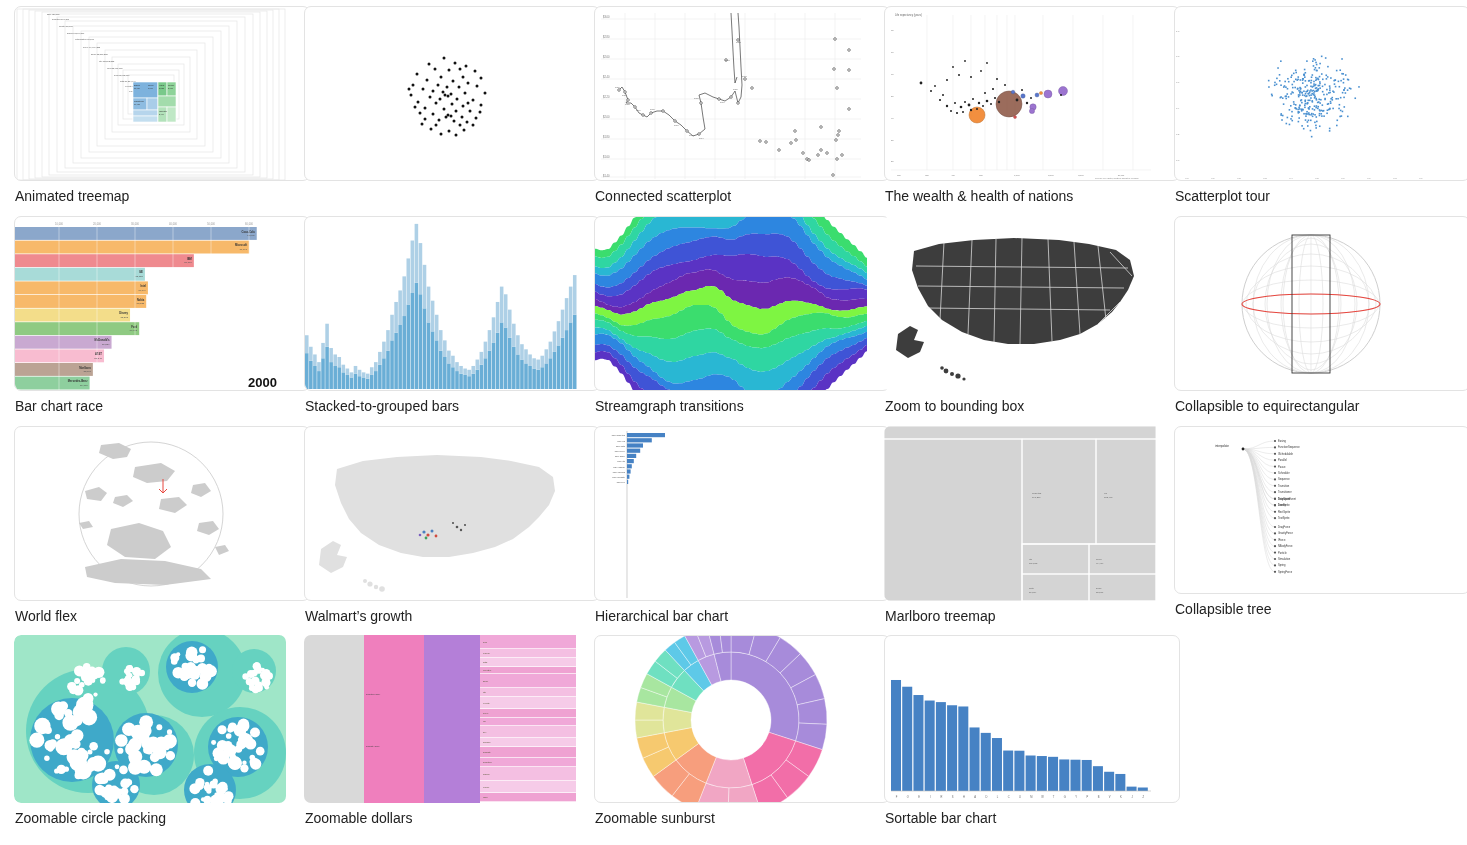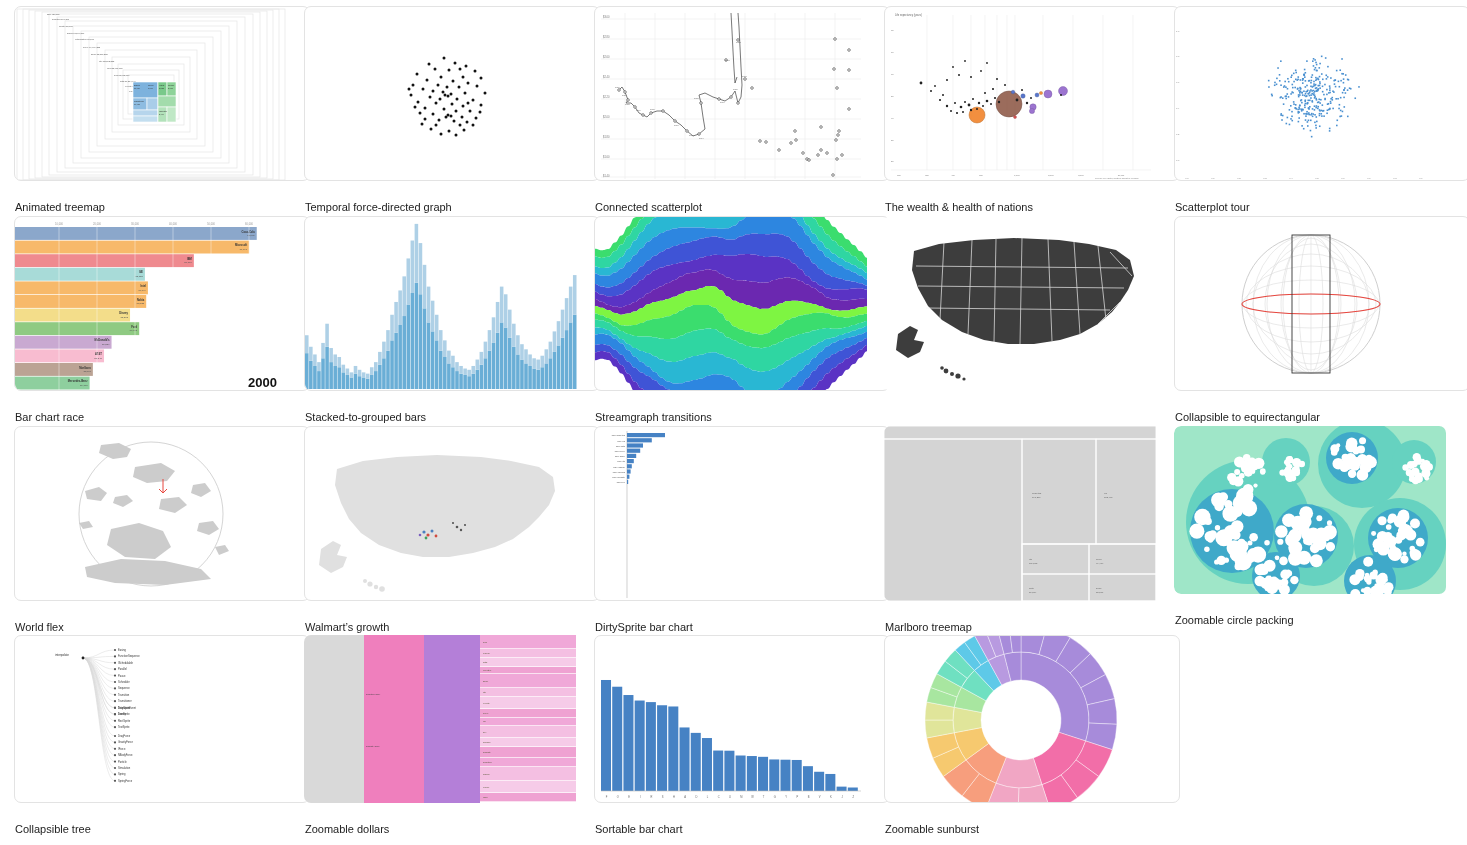--- a/index.html
+++ b/index.html
@@ -25,24 +25,24 @@
     width: 296px; height: 175px;
     border: 1px solid #e3e3e3;
     border-radius: 7px;
     background: #fff;
     overflow: hidden;
     position: relative;
     display: block;
   }
   .thumb.flush { border: none; border-radius: 7px; }
   .caption {
-    font-size: 11px;
+    font-size: 14px;
     color: #222;
     line-height: 1.3;
-    padding: 19px 1px 0 1px;
+    padding: 6px 1px 0 1px;
     white-space: nowrap;
     overflow: hidden;
   }
   .thumb svg { display: block; width: 272px; height: 175px; }
 
   
   .r4 .thumb { height: 168px; }
   .r4 .thumb svg { height: 168px; }
 </style>
 </head>
@@ -186,21 +186,20 @@
             <circle cx="144" cy="124" r="1.5"></circle>
           <circle cx="159" cy="123" r="1.5"></circle>
             <circle cx="136" cy="127" r="1.5"></circle>
           <circle cx="151" cy="128" r="1.5"></circle>
             <circle cx="163" cy="96" r="1.5"></circle>
           <circle cx="175" cy="105" r="1.5"></circle>
             <circle cx="104" cy="82" r="1.5"></circle>
         </g>
       </svg>
     </a>
-    <div class="caption">Temporal force-directed graph</div>
   </div>
 
   <div class="cell r1">
     <a class="thumb">
       <svg viewBox="0 0 272 175">
         <g stroke="#eeeeee" stroke-width="0.7">
           <line x1="6" y1="12" x2="266" y2="12"></line>
             <line x1="6" y1="32" x2="266" y2="32"></line>
           <line x1="6" y1="52" x2="266" y2="52"></line>
             <line x1="6" y1="72" x2="266" y2="72"></line>
@@ -1007,20 +1006,21 @@
         <path d="M14,118 L26,110 L34,114 L30,124 L40,126 L36,136 L24,142 L12,134 Z" fill="#3d3d3d"></path>
         <g fill="#3d3d3d">
           <circle cx="58" cy="152" r="1.8"></circle>
             <circle cx="62" cy="155" r="2.4"></circle>
           <circle cx="68" cy="158" r="2"></circle>
             <circle cx="74" cy="160" r="2.6"></circle>
           <circle cx="80" cy="163" r="1.6"></circle>
         </g>
       </svg>
     </a>
+    <div class="caption">Zoom to bounding box</div>
   </div>
 
   <div class="cell r3">
     <a class="thumb">
       <svg viewBox="0 0 272 175">
         <circle cx="136" cy="87" r="69" fill="none" stroke="#c8c8c8" stroke-width="0.9"></circle>
         <g stroke="#dcdcdc" stroke-width="0.6" fill="none">
           <ellipse cx="136" cy="87" rx="12" ry="69"></ellipse>
           <ellipse cx="136" cy="87" rx="28" ry="69"></ellipse>
           <ellipse cx="136" cy="87" rx="44" ry="69"></ellipse>
@@ -1117,21 +1117,21 @@
             <text x="30" y="24.900000000000002" font-size="2.2" fill="#555">flare.query</text>
             <text x="30" y="30.1" font-size="2.2" fill="#555">flare.scale</text>
             <text x="30" y="35.3" font-size="2.2" fill="#555">flare.util</text>
             <text x="30" y="40.5" font-size="2.2" fill="#555">flare.display</text>
             <text x="30" y="45.699999999999996" font-size="2.2" fill="#555">flare.physics</text>
             <text x="30" y="50.9" font-size="2.2" fill="#555">flare.animate</text>
             <text x="30" y="56.1" font-size="2.2" fill="#555">flare.flex</text>
           </g>
       </svg>
     </a>
-    <div class="caption">DirtySprite bar chart</div>
+    <div class="caption">Hierarchical bar chart</div>
   </div>
 
   <div class="cell r3">
     <a class="thumb flush">
       <svg viewBox="0 0 272 175">
         <rect x="0" y="0" width="272" height="175" fill="#d4d4d4"></rect>
         <g fill="none" stroke="#ffffff" stroke-width="0.9">
           <rect x="0" y="0" width="272" height="13"></rect>
           <rect x="0" y="13" width="138" height="162"></rect>
           <rect x="138" y="13" width="74" height="105"></rect>
@@ -1152,20 +1152,103 @@
           <text x="212" y="134">query</text>
             <text x="212" y="138">99,479</text>
           <text x="145" y="163">data</text>
             <text x="145" y="167">57,364</text>
           <text x="212" y="163">scale</text>
             <text x="212" y="167">55,561</text>
         </g>
       </svg>
     </a>
     <div class="caption">Marlboro treemap</div>
+  </div>
+
+  <div class="cell r4">
+    <a class="thumb">
+      <svg viewBox="0 0 272 168">
+        <g id="tree-links" stroke="#d8d8d8" stroke-width="0.5" fill="none">
+            <path d="M68,22 C84,22 84,14 100,14"></path>
+            <path d="M68,22 C84,22 84,20.4 100,20.4"></path>
+            <path d="M68,22 C84,22 84,26.8 100,26.8"></path>
+            <path d="M68,22 C84,22 84,33.2 100,33.2"></path>
+            <path d="M68,22 C84,22 84,39.6 100,39.6"></path>
+            <path d="M68,22 C84,22 84,46 100,46"></path>
+            <path d="M68,22 C84,22 84,52.400000000000006 100,52.400000000000006"></path>
+            <path d="M68,22 C84,22 84,58.800000000000004 100,58.800000000000004"></path>
+            <path d="M68,22 C84,22 84,65.2 100,65.2"></path>
+            <path d="M68,22 C84,22 84,71.6 100,71.6"></path>
+            <path d="M68,22 C84,22 84,78 100,78"></path>
+            <path d="M68,22 C84,22 84,72 100,72"></path>
+            <path d="M68,22 C84,22 84,78.4 100,78.4"></path>
+            <path d="M68,22 C84,22 84,84.8 100,84.8"></path>
+            <path d="M68,22 C84,22 84,91.2 100,91.2"></path>
+            <path d="M68,22 C84,22 84,100 100,100"></path>
+            <path d="M68,22 C84,22 84,106.4 100,106.4"></path>
+            <path d="M68,22 C84,22 84,112.8 100,112.8"></path>
+            <path d="M68,22 C84,22 84,119.2 100,119.2"></path>
+            <path d="M68,22 C84,22 84,125.6 100,125.6"></path>
+            <path d="M68,22 C84,22 84,132 100,132"></path>
+            <path d="M68,22 C84,22 84,138.4 100,138.4"></path>
+            <path d="M68,22 C84,22 84,144.8 100,144.8"></path>
+          </g>
+        <g id="tree-nodes">
+            <circle cx="100" cy="14" r="1.1" fill="#555"></circle>
+            <text x="103" y="15" font-size="2.6" fill="#333">Easing</text>
+            <circle cx="100" cy="20.4" r="1.1" fill="#555"></circle>
+            <text x="103" y="21.4" font-size="2.6" fill="#333">FunctionSequence</text>
+            <circle cx="100" cy="26.8" r="1.1" fill="#555"></circle>
+            <text x="103" y="27.8" font-size="2.6" fill="#333">ISchedulable</text>
+            <circle cx="100" cy="33.2" r="1.1" fill="#555"></circle>
+            <text x="103" y="34.2" font-size="2.6" fill="#333">Parallel</text>
+            <circle cx="100" cy="39.6" r="1.1" fill="#555"></circle>
+            <text x="103" y="40.6" font-size="2.6" fill="#333">Pause</text>
+            <circle cx="100" cy="46" r="1.1" fill="#555"></circle>
+            <text x="103" y="47" font-size="2.6" fill="#333">Scheduler</text>
+            <circle cx="100" cy="52.400000000000006" r="1.1" fill="#555"></circle>
+            <text x="103" y="53.400000000000006" font-size="2.6" fill="#333">Sequence</text>
+            <circle cx="100" cy="58.800000000000004" r="1.1" fill="#555"></circle>
+            <text x="103" y="59.800000000000004" font-size="2.6" fill="#333">Transition</text>
+            <circle cx="100" cy="65.2" r="1.1" fill="#555"></circle>
+            <text x="103" y="66.2" font-size="2.6" fill="#333">Transitioner</text>
+            <circle cx="100" cy="71.6" r="1.1" fill="#555"></circle>
+            <text x="103" y="72.6" font-size="2.6" fill="#333">TransitionEvent</text>
+            <circle cx="100" cy="78" r="1.1" fill="#555"></circle>
+            <text x="103" y="79" font-size="2.6" fill="#333">Tween</text>
+            <circle cx="100" cy="72" r="1.1" fill="#555"></circle>
+            <text x="103" y="73" font-size="2.6" fill="#333">DirtySprite</text>
+            <circle cx="100" cy="78.4" r="1.1" fill="#555"></circle>
+            <text x="103" y="79.4" font-size="2.6" fill="#333">LineSprite</text>
+            <circle cx="100" cy="84.8" r="1.1" fill="#555"></circle>
+            <text x="103" y="85.8" font-size="2.6" fill="#333">RectSprite</text>
+            <circle cx="100" cy="91.2" r="1.1" fill="#555"></circle>
+            <text x="103" y="92.2" font-size="2.6" fill="#333">TextSprite</text>
+            <circle cx="100" cy="100" r="1.1" fill="#555"></circle>
+            <text x="103" y="101" font-size="2.6" fill="#333">DragForce</text>
+            <circle cx="100" cy="106.4" r="1.1" fill="#555"></circle>
+            <text x="103" y="107.4" font-size="2.6" fill="#333">GravityForce</text>
+            <circle cx="100" cy="112.8" r="1.1" fill="#555"></circle>
+            <text x="103" y="113.8" font-size="2.6" fill="#333">IForce</text>
+            <circle cx="100" cy="119.2" r="1.1" fill="#555"></circle>
+            <text x="103" y="120.2" font-size="2.6" fill="#333">NBodyForce</text>
+            <circle cx="100" cy="125.6" r="1.1" fill="#555"></circle>
+            <text x="103" y="126.6" font-size="2.6" fill="#333">Particle</text>
+            <circle cx="100" cy="132" r="1.1" fill="#555"></circle>
+            <text x="103" y="133" font-size="2.6" fill="#333">Simulation</text>
+            <circle cx="100" cy="138.4" r="1.1" fill="#555"></circle>
+            <text x="103" y="139.4" font-size="2.6" fill="#333">Spring</text>
+            <circle cx="100" cy="144.8" r="1.1" fill="#555"></circle>
+            <text x="103" y="145.8" font-size="2.6" fill="#333">SpringForce</text>
+            <circle cx="68" cy="22" r="1.4" fill="#222"></circle>
+          </g>
+        <text x="40" y="20" font-size="3" fill="#333">interpolate</text>
+      </svg>
+    </a>
+    <div class="caption">Collapsible tree</div>
   </div>
 
   <div class="cell r4">
     <a class="thumb flush">
       <svg viewBox="0 0 272 168">
         <rect x="0" y="0" width="272" height="168" rx="7" fill="#9fe6c8"></rect>
         <g id="packing-group">
             <circle cx="74" cy="96" r="62" fill="#66d2c0"></circle>
             <circle cx="188" cy="38" r="44" fill="#66d2c0"></circle>
             <circle cx="226" cy="118" r="46" fill="#66d2c0"></circle>
@@ -1432,103 +1515,20 @@
             <circle cx="123.59986294614411" cy="40.46589173679055" r="2.140706024235443" fill="#ffffff"></circle>
             <circle cx="116.18934303288071" cy="34.691464096872274" r="2.6553697016906783" fill="#ffffff"></circle>
             <circle cx="116.8571173789092" cy="49.00499353472659" r="4.466702309803433" fill="#ffffff"></circle>
           </g>
       </svg>
     </a>
     <div class="caption">Zoomable circle packing</div>
   </div>
 
   <div class="cell r4">
-    <a class="thumb">
-      <svg viewBox="0 0 272 168">
-        <g id="tree-links" stroke="#d8d8d8" stroke-width="0.5" fill="none">
-            <path d="M68,22 C84,22 84,14 100,14"></path>
-            <path d="M68,22 C84,22 84,20.4 100,20.4"></path>
-            <path d="M68,22 C84,22 84,26.8 100,26.8"></path>
-            <path d="M68,22 C84,22 84,33.2 100,33.2"></path>
-            <path d="M68,22 C84,22 84,39.6 100,39.6"></path>
-            <path d="M68,22 C84,22 84,46 100,46"></path>
-            <path d="M68,22 C84,22 84,52.400000000000006 100,52.400000000000006"></path>
-            <path d="M68,22 C84,22 84,58.800000000000004 100,58.800000000000004"></path>
-            <path d="M68,22 C84,22 84,65.2 100,65.2"></path>
-            <path d="M68,22 C84,22 84,71.6 100,71.6"></path>
-            <path d="M68,22 C84,22 84,78 100,78"></path>
-            <path d="M68,22 C84,22 84,72 100,72"></path>
-            <path d="M68,22 C84,22 84,78.4 100,78.4"></path>
-            <path d="M68,22 C84,22 84,84.8 100,84.8"></path>
-            <path d="M68,22 C84,22 84,91.2 100,91.2"></path>
-            <path d="M68,22 C84,22 84,100 100,100"></path>
-            <path d="M68,22 C84,22 84,106.4 100,106.4"></path>
-            <path d="M68,22 C84,22 84,112.8 100,112.8"></path>
-            <path d="M68,22 C84,22 84,119.2 100,119.2"></path>
-            <path d="M68,22 C84,22 84,125.6 100,125.6"></path>
-            <path d="M68,22 C84,22 84,132 100,132"></path>
-            <path d="M68,22 C84,22 84,138.4 100,138.4"></path>
-            <path d="M68,22 C84,22 84,144.8 100,144.8"></path>
-          </g>
-        <g id="tree-nodes">
-            <circle cx="100" cy="14" r="1.1" fill="#555"></circle>
-            <text x="103" y="15" font-size="2.6" fill="#333">Easing</text>
-            <circle cx="100" cy="20.4" r="1.1" fill="#555"></circle>
-            <text x="103" y="21.4" font-size="2.6" fill="#333">FunctionSequence</text>
-            <circle cx="100" cy="26.8" r="1.1" fill="#555"></circle>
-            <text x="103" y="27.8" font-size="2.6" fill="#333">ISchedulable</text>
-            <circle cx="100" cy="33.2" r="1.1" fill="#555"></circle>
-            <text x="103" y="34.2" font-size="2.6" fill="#333">Parallel</text>
-            <circle cx="100" cy="39.6" r="1.1" fill="#555"></circle>
-            <text x="103" y="40.6" font-size="2.6" fill="#333">Pause</text>
-            <circle cx="100" cy="46" r="1.1" fill="#555"></circle>
-            <text x="103" y="47" font-size="2.6" fill="#333">Scheduler</text>
-            <circle cx="100" cy="52.400000000000006" r="1.1" fill="#555"></circle>
-            <text x="103" y="53.400000000000006" font-size="2.6" fill="#333">Sequence</text>
-            <circle cx="100" cy="58.800000000000004" r="1.1" fill="#555"></circle>
-            <text x="103" y="59.800000000000004" font-size="2.6" fill="#333">Transition</text>
-            <circle cx="100" cy="65.2" r="1.1" fill="#555"></circle>
-            <text x="103" y="66.2" font-size="2.6" fill="#333">Transitioner</text>
-            <circle cx="100" cy="71.6" r="1.1" fill="#555"></circle>
-            <text x="103" y="72.6" font-size="2.6" fill="#333">TransitionEvent</text>
-            <circle cx="100" cy="78" r="1.1" fill="#555"></circle>
-            <text x="103" y="79" font-size="2.6" fill="#333">Tween</text>
-            <circle cx="100" cy="72" r="1.1" fill="#555"></circle>
-            <text x="103" y="73" font-size="2.6" fill="#333">DirtySprite</text>
-            <circle cx="100" cy="78.4" r="1.1" fill="#555"></circle>
-            <text x="103" y="79.4" font-size="2.6" fill="#333">LineSprite</text>
-            <circle cx="100" cy="84.8" r="1.1" fill="#555"></circle>
-            <text x="103" y="85.8" font-size="2.6" fill="#333">RectSprite</text>
-            <circle cx="100" cy="91.2" r="1.1" fill="#555"></circle>
-            <text x="103" y="92.2" font-size="2.6" fill="#333">TextSprite</text>
-            <circle cx="100" cy="100" r="1.1" fill="#555"></circle>
-            <text x="103" y="101" font-size="2.6" fill="#333">DragForce</text>
-            <circle cx="100" cy="106.4" r="1.1" fill="#555"></circle>
-            <text x="103" y="107.4" font-size="2.6" fill="#333">GravityForce</text>
-            <circle cx="100" cy="112.8" r="1.1" fill="#555"></circle>
-            <text x="103" y="113.8" font-size="2.6" fill="#333">IForce</text>
-            <circle cx="100" cy="119.2" r="1.1" fill="#555"></circle>
-            <text x="103" y="120.2" font-size="2.6" fill="#333">NBodyForce</text>
-            <circle cx="100" cy="125.6" r="1.1" fill="#555"></circle>
-            <text x="103" y="126.6" font-size="2.6" fill="#333">Particle</text>
-            <circle cx="100" cy="132" r="1.1" fill="#555"></circle>
-            <text x="103" y="133" font-size="2.6" fill="#333">Simulation</text>
-            <circle cx="100" cy="138.4" r="1.1" fill="#555"></circle>
-            <text x="103" y="139.4" font-size="2.6" fill="#333">Spring</text>
-            <circle cx="100" cy="144.8" r="1.1" fill="#555"></circle>
-            <text x="103" y="145.8" font-size="2.6" fill="#333">SpringForce</text>
-            <circle cx="68" cy="22" r="1.4" fill="#222"></circle>
-          </g>
-        <text x="40" y="20" font-size="3" fill="#333">interpolate</text>
-      </svg>
-    </a>
-    <div class="caption">Collapsible tree</div>
-  </div>
-
-  <div class="cell r4">
     <a class="thumb flush">
       <svg viewBox="0 0 272 168">
         <rect x="0" y="0" width="272" height="168" fill="#ffffff"></rect>
         <rect x="0" y="0" width="60" height="168" fill="#d9d9d9"></rect>
         <rect x="60" y="0" width="60" height="168" fill="#ef7fbd"></rect>
         <rect x="120" y="0" width="56" height="168" fill="#b47fd8"></rect>
         <g id="icicle-cells">
             <rect x="176" y="0" width="96" height="13.3" fill="#f0a8d8"></rect>
             <text x="179" y="7.700000000000001" font-size="2.2" fill="#553">axis</text>
             <rect x="176" y="14" width="96" height="8.3" fill="#f4bfe2"></rect>
@@ -1562,20 +1562,70 @@
             <rect x="176" y="158" width="96" height="8.3" fill="#efa2d2"></rect>
             <text x="179" y="162.95" font-size="2.2" fill="#553">label</text>
           </g>
         <g font-size="2.2" fill="#444">
           <text x="62" y="112">animate (875)</text>
           <text x="62" y="60">analytics (171)</text>
         </g>
       </svg>
     </a>
     <div class="caption">Zoomable dollars</div>
+  </div>
+
+  <div class="cell r4">
+    <a class="thumb">
+      <svg viewBox="0 0 272 168">
+        <g id="sunburst-group" transform="translate(136,84)">
+            <path d="M4.1637991171010006e-15,-68A68,68 0 0 1 64.67184310807043,21.013155617496423L38.04226065180614,12.360679774997896A40,40 0 0 0 2.4492935982947065e-15,-40Z" fill="#a78bda" stroke="#fff" stroke-width="0.4"></path>
+            <path d="M5.878304635907295e-15,-96A96,96 0 0 1 25.539537174400817,-92.54043462680191L18.09050549853391,-65.54947452731803A68,68 0 0 0 4.1637991171010006e-15,-68Z" fill="#a78bda" stroke="#fff" stroke-width="0.4"></path>
+            <path d="M25.539537174400817,-92.54043462680191A96,96 0 0 1 49.238330630966985,-82.41108418577915L34.877150863601614,-58.374517964926895A68,68 0 0 0 18.09050549853391,-65.54947452731803Z" fill="#a78bda" stroke="#fff" stroke-width="0.4"></path>
+            <path d="M49.238330630966985,-82.41108418577915A96,96 0 0 1 69.3883069274296,-66.342014302739L49.15005074026263,-46.9922601311068A68,68 0 0 0 34.877150863601614,-58.374517964926895Z" fill="#a78bda" stroke="#fff" stroke-width="0.4"></path>
+            <path d="M69.3883069274296,-66.342014302739A96,96 0 0 1 84.53717105824686,-45.49139159740787L59.88049616625818,-32.22306904816391A68,68 0 0 0 49.15005074026263,-46.9922601311068Z" fill="#a78bda" stroke="#fff" stroke-width="0.4"></path>
+            <path d="M84.53717105824686,-45.49139159740787A96,96 0 0 1 93.59307956945507,-21.362009659806183L66.29509802836401,-15.131423509029378A68,68 0 0 0 59.88049616625818,-32.22306904816391Z" fill="#a78bda" stroke="#fff" stroke-width="0.4"></path>
+            <path d="M93.59307956945507,-21.362009659806183A96,96 0 0 1 95.90333438796621,4.307023713649433L67.9315285248094,3.050808463835015A68,68 0 0 0 66.29509802836401,-15.131423509029378Z" fill="#a78bda" stroke="#fff" stroke-width="0.4"></path>
+            <path d="M95.90333438796621,4.307023713649433A96,96 0 0 1 91.30142556433474,29.665631459994948L64.67184310807043,21.013155617496423A68,68 0 0 0 67.9315285248094,3.050808463835015Z" fill="#a78bda" stroke="#fff" stroke-width="0.4"></path>
+            <path d="M64.67184310807043,21.013155617496423A68,68 0 0 1 21.013155617496427,64.67184310807043L12.360679774997898,38.04226065180614A40,40 0 0 0 38.04226065180614,12.360679774997896Z" fill="#f26ea8" stroke="#fff" stroke-width="0.4"></path>
+            <path d="M91.30142556433474,29.665631459994948A96,96 0 0 1 77.66563145999496,56.42738422007742L55.01315561749642,39.969397155888174A68,68 0 0 0 64.67184310807043,21.013155617496423Z" fill="#f26ea8" stroke="#fff" stroke-width="0.4"></path>
+            <path d="M77.66563145999496,56.42738422007742A96,96 0 0 1 56.42738422007742,77.66563145999496L39.969397155888174,55.01315561749642A68,68 0 0 0 55.01315561749642,39.969397155888174Z" fill="#f26ea8" stroke="#fff" stroke-width="0.4"></path>
+            <path d="M56.42738422007742,77.66563145999496A96,96 0 0 1 29.665631459994955,91.30142556433474L21.013155617496427,64.67184310807043A68,68 0 0 0 39.969397155888174,55.01315561749642Z" fill="#f26ea8" stroke="#fff" stroke-width="0.4"></path>
+            <path d="M21.013155617496427,64.67184310807043A68,68 0 0 1 -25.032469582558104,63.22480104040109L-14.724982107387119,37.19105943553005A40,40 0 0 0 12.360679774997898,38.04226065180614Z" fill="#f1a6c4" stroke="#fff" stroke-width="0.4"></path>
+            <path d="M29.665631459994955,91.30142556433474A96,96 0 0 1 -3.0154328715002934,95.95262979511023L-2.135931617312708,67.96644610486975A68,68 0 0 0 21.013155617496427,64.67184310807043Z" fill="#f1a6c4" stroke="#fff" stroke-width="0.4"></path>
+            <path d="M-3.0154328715002934,95.95262979511023A96,96 0 0 1 -35.339957057729045,89.25854264527214L-25.032469582558072,63.224801040401104A68,68 0 0 0 -2.135931617312708,67.96644610486975Z" fill="#f1a6c4" stroke="#fff" stroke-width="0.4"></path>
+            <path d="M-25.032469582558104,63.22480104040109A68,68 0 0 1 -55.013155617496416,39.96939715588818L-32.36067977499789,23.51141009169893A40,40 0 0 0 -14.724982107387119,37.19105943553005Z" fill="#f79e7d" stroke="#fff" stroke-width="0.4"></path>
+            <path d="M-35.33995705772909,89.25854264527213A96,96 0 0 1 -58.839077150685725,75.85488118806629L-41.67767964840239,53.730540841546954A68,68 0 0 0 -25.032469582558104,63.22480104040109Z" fill="#f79e7d" stroke="#fff" stroke-width="0.4"></path>
+            <path d="M-58.839077150685725,75.85488118806629A96,96 0 0 1 -77.66563145999494,56.42738422007743L-55.013155617496416,39.96939715588818A68,68 0 0 0 -41.67767964840239,53.730540841546954Z" fill="#f79e7d" stroke="#fff" stroke-width="0.4"></path>
+            <path d="M-55.013155617496416,39.96939715588818A68,68 0 0 1 -66.79553304955083,12.74192939182927L-39.291490029147546,7.495252583428983A40,40 0 0 0 -32.36067977499789,23.51141009169893Z" fill="#f6c96f" stroke="#fff" stroke-width="0.4"></path>
+            <path d="M-77.66563145999494,56.42738422007743A96,96 0 0 1 -88.10444406566221,38.1261975009389L-62.40731454651073,27.006056563165057A68,68 0 0 0 -55.013155617496416,39.96939715588818Z" fill="#f6c96f" stroke="#fff" stroke-width="0.4"></path>
+            <path d="M-88.10444406566221,38.1261975009389A96,96 0 0 1 -94.29957606995413,17.988606200229473L-66.79553304955084,12.74192939182921A68,68 0 0 0 -62.40731454651073,27.006056563165057Z" fill="#f6c96f" stroke="#fff" stroke-width="0.4"></path>
+            <path d="M-66.79553304955083,12.74192939182927A68,68 0 0 1 -66.79553304955083,-12.741929391829254L-39.291490029147546,-7.495252583428973A40,40 0 0 0 -39.291490029147546,7.495252583428983Z" fill="#e0e59a" stroke="#fff" stroke-width="0.4"></path>
+            <path d="M-94.29957606995411,17.988606200229558A96,96 0 0 1 -96,1.175660927181459e-14L-68,8.327598234202001e-15A68,68 0 0 0 -66.79553304955083,12.74192939182927Z" fill="#e0e59a" stroke="#fff" stroke-width="0.4"></path>
+            <path d="M-96,1.175660927181459e-14A96,96 0 0 1 -94.29957606995411,-17.988606200229533L-66.79553304955083,-12.741929391829254A68,68 0 0 0 -68,8.327598234202001e-15Z" fill="#e0e59a" stroke="#fff" stroke-width="0.4"></path>
+            <path d="M-66.79553304955083,-12.741929391829254A68,68 0 0 1 -59.588854242982734,-32.75924983891662L-35.052267201754546,-19.2701469640686A40,40 0 0 0 -39.291490029147546,-7.495252583428973Z" fill="#a8e6a0" stroke="#fff" stroke-width="0.4"></path>
+            <path d="M-94.29957606995411,-17.988606200229533A96,96 0 0 1 -90.32455381960565,-32.51884034354794L-63.97989228888734,-23.034178576679793A68,68 0 0 0 -66.79553304955083,-12.741929391829254Z" fill="#a8e6a0" stroke="#fff" stroke-width="0.4"></path>
+            <path d="M-90.32455381960565,-32.51884034354794A96,96 0 0 1 -84.12544128421092,-46.24835271376464L-59.588854242982734,-32.75924983891662A68,68 0 0 0 -63.97989228888734,-23.034178576679793Z" fill="#a8e6a0" stroke="#fff" stroke-width="0.4"></path>
+            <path d="M-59.588854242982734,-32.75924983891662A68,68 0 0 1 -46.549203203150846,-49.56986666465597L-27.38188423714756,-29.158745096856453A40,40 0 0 0 -35.052267201754546,-19.2701469640686Z" fill="#6fe0c1" stroke="#fff" stroke-width="0.4"></path>
+            <path d="M-84.12544128421092,-46.24835271376464A96,96 0 0 1 -75.85488118806629,-58.839077150685725L-53.730540841546954,-41.67767964840239A68,68 0 0 0 -59.588854242982734,-32.75924983891662Z" fill="#6fe0c1" stroke="#fff" stroke-width="0.4"></path>
+            <path d="M-75.85488118806629,-58.839077150685725A96,96 0 0 1 -65.71652216915413,-69.98098823245549L-46.549203203150846,-49.56986666465597A68,68 0 0 0 -53.730540841546954,-41.67767964840239Z" fill="#6fe0c1" stroke="#fff" stroke-width="0.4"></path>
+            <path d="M-46.549203203150846,-49.56986666465597A68,68 0 0 1 -32.75924983891664,-59.58885424298273L-19.270146964068612,-35.052267201754546A40,40 0 0 0 -27.38188423714756,-29.158745096856453Z" fill="#5ec9e8" stroke="#fff" stroke-width="0.4"></path>
+            <path d="M-65.71652216915413,-69.98098823245549A96,96 0 0 1 -56.42738422007743,-77.66563145999494L-39.96939715588818,-55.013155617496416A68,68 0 0 0 -46.549203203150846,-49.56986666465597Z" fill="#5ec9e8" stroke="#fff" stroke-width="0.4"></path>
+            <path d="M-56.42738422007743,-77.66563145999494A96,96 0 0 1 -46.24835271376467,-84.12544128421091L-32.75924983891664,-59.58885424298273A68,68 0 0 0 -39.96939715588818,-55.013155617496416Z" fill="#5ec9e8" stroke="#fff" stroke-width="0.4"></path>
+            <path d="M-32.75924983891664,-59.58885424298273A68,68 0 0 1 -16.910912327210102,-65.86365495674693L-9.947595486594178,-38.74332644514525A40,40 0 0 0 -19.270146964068612,-35.052267201754546Z" fill="#b89ae0" stroke="#fff" stroke-width="0.4"></path>
+            <path d="M-46.24835271376467,-84.12544128421091A96,96 0 0 1 -35.339957057729066,-89.25854264527214L-25.03246958255809,-63.2248010404011A68,68 0 0 0 -32.75924983891664,-59.58885424298273Z" fill="#b89ae0" stroke="#fff" stroke-width="0.4"></path>
+            <path d="M-35.339957057729066,-89.25854264527214A96,96 0 0 1 -23.874229167826027,-92.9839834683486L-16.910912327210102,-65.86365495674693A68,68 0 0 0 -25.03246958255809,-63.2248010404011Z" fill="#b89ae0" stroke="#fff" stroke-width="0.4"></path>
+            <path d="M-16.910912327210102,-65.86365495674693A68,68 0 0 1 4.790473518830551e-14,-68L2.8179255993120888e-14,-40A40,40 0 0 0 -9.947595486594178,-38.74332644514525Z" fill="#a78bda" stroke="#fff" stroke-width="0.4"></path>
+            <path d="M-23.874229167826027,-92.9839834683486A96,96 0 0 1 -12.031990422173159,-95.24301132618987L-8.522659882372654,-67.4637996893845A68,68 0 0 0 -16.910912327210102,-65.86365495674693Z" fill="#a78bda" stroke="#fff" stroke-width="0.4"></path>
+            <path d="M-12.031990422173159,-95.24301132618987A96,96 0 0 1 6.763021438349014e-14,-96L4.790473518830551e-14,-68A68,68 0 0 0 -8.522659882372654,-67.4637996893845Z" fill="#a78bda" stroke="#fff" stroke-width="0.4"></path>
+          </g>
+        <circle cx="136" cy="84" r="38" fill="#ffffff"></circle>
+      </svg>
+    </a>
+    <div class="caption">Zoomable sunburst</div>
   </div>
 
   <div class="cell r4">
     <a class="thumb">
       <svg viewBox="0 0 272 168">
         <g id="sortable-bars">
             <rect x="6" y="43.9925925925926" width="10.017391304347827" height="111.0074074074074" fill="#4682c4"></rect>
             <rect x="17.217391304347828" y="50.72296296296297" width="10.017391304347827" height="104.27703703703703" fill="#4682c4"></rect>
             <rect x="28.434782608695652" y="59.02666666666667" width="10.017391304347827" height="95.97333333333333" fill="#4682c4"></rect>
             <rect x="39.65217391304348" y="64.53333333333335" width="10.017391304347827" height="90.46666666666665" fill="#4682c4"></rect>
@@ -1623,63 +1673,13 @@
             <text x="224.7391304347826" y="162">V</text>
             <text x="235.95652173913044" y="162">K</text>
             <text x="247.17391304347825" y="162">J</text>
             <text x="258.3913043478261" y="162">Z</text>
           </g>
       </svg>
     </a>
     <div class="caption">Sortable bar chart</div>
   </div>
 
-  <div class="cell r4">
-    <a class="thumb">
-      <svg viewBox="0 0 272 168">
-        <g id="sunburst-group" transform="translate(136,84)">
-            <path d="M4.1637991171010006e-15,-68A68,68 0 0 1 64.67184310807043,21.013155617496423L38.04226065180614,12.360679774997896A40,40 0 0 0 2.4492935982947065e-15,-40Z" fill="#a78bda" stroke="#fff" stroke-width="0.4"></path>
-            <path d="M5.878304635907295e-15,-96A96,96 0 0 1 25.539537174400817,-92.54043462680191L18.09050549853391,-65.54947452731803A68,68 0 0 0 4.1637991171010006e-15,-68Z" fill="#a78bda" stroke="#fff" stroke-width="0.4"></path>
-            <path d="M25.539537174400817,-92.54043462680191A96,96 0 0 1 49.238330630966985,-82.41108418577915L34.877150863601614,-58.374517964926895A68,68 0 0 0 18.09050549853391,-65.54947452731803Z" fill="#a78bda" stroke="#fff" stroke-width="0.4"></path>
-            <path d="M49.238330630966985,-82.41108418577915A96,96 0 0 1 69.3883069274296,-66.342014302739L49.15005074026263,-46.9922601311068A68,68 0 0 0 34.877150863601614,-58.374517964926895Z" fill="#a78bda" stroke="#fff" stroke-width="0.4"></path>
-            <path d="M69.3883069274296,-66.342014302739A96,96 0 0 1 84.53717105824686,-45.49139159740787L59.88049616625818,-32.22306904816391A68,68 0 0 0 49.15005074026263,-46.9922601311068Z" fill="#a78bda" stroke="#fff" stroke-width="0.4"></path>
-            <path d="M84.53717105824686,-45.49139159740787A96,96 0 0 1 93.59307956945507,-21.362009659806183L66.29509802836401,-15.131423509029378A68,68 0 0 0 59.88049616625818,-32.22306904816391Z" fill="#a78bda" stroke="#fff" stroke-width="0.4"></path>
-            <path d="M93.59307956945507,-21.362009659806183A96,96 0 0 1 95.90333438796621,4.307023713649433L67.9315285248094,3.050808463835015A68,68 0 0 0 66.29509802836401,-15.131423509029378Z" fill="#a78bda" stroke="#fff" stroke-width="0.4"></path>
-            <path d="M95.90333438796621,4.307023713649433A96,96 0 0 1 91.30142556433474,29.665631459994948L64.67184310807043,21.013155617496423A68,68 0 0 0 67.9315285248094,3.050808463835015Z" fill="#a78bda" stroke="#fff" stroke-width="0.4"></path>
-            <path d="M64.67184310807043,21.013155617496423A68,68 0 0 1 21.013155617496427,64.67184310807043L12.360679774997898,38.04226065180614A40,40 0 0 0 38.04226065180614,12.360679774997896Z" fill="#f26ea8" stroke="#fff" stroke-width="0.4"></path>
-            <path d="M91.30142556433474,29.665631459994948A96,96 0 0 1 77.66563145999496,56.42738422007742L55.01315561749642,39.969397155888174A68,68 0 0 0 64.67184310807043,21.013155617496423Z" fill="#f26ea8" stroke="#fff" stroke-width="0.4"></path>
-            <path d="M77.66563145999496,56.42738422007742A96,96 0 0 1 56.42738422007742,77.66563145999496L39.969397155888174,55.01315561749642A68,68 0 0 0 55.01315561749642,39.969397155888174Z" fill="#f26ea8" stroke="#fff" stroke-width="0.4"></path>
-            <path d="M56.42738422007742,77.66563145999496A96,96 0 0 1 29.665631459994955,91.30142556433474L21.013155617496427,64.67184310807043A68,68 0 0 0 39.969397155888174,55.01315561749642Z" fill="#f26ea8" stroke="#fff" stroke-width="0.4"></path>
-            <path d="M21.013155617496427,64.67184310807043A68,68 0 0 1 -25.032469582558104,63.22480104040109L-14.724982107387119,37.19105943553005A40,40 0 0 0 12.360679774997898,38.04226065180614Z" fill="#f1a6c4" stroke="#fff" stroke-width="0.4"></path>
-            <path d="M29.665631459994955,91.30142556433474A96,96 0 0 1 -3.0154328715002934,95.95262979511023L-2.135931617312708,67.96644610486975A68,68 0 0 0 21.013155617496427,64.67184310807043Z" fill="#f1a6c4" stroke="#fff" stroke-width="0.4"></path>
-            <path d="M-3.0154328715002934,95.95262979511023A96,96 0 0 1 -35.339957057729045,89.25854264527214L-25.032469582558072,63.224801040401104A68,68 0 0 0 -2.135931617312708,67.96644610486975Z" fill="#f1a6c4" stroke="#fff" stroke-width="0.4"></path>
-            <path d="M-25.032469582558104,63.22480104040109A68,68 0 0 1 -55.013155617496416,39.96939715588818L-32.36067977499789,23.51141009169893A40,40 0 0 0 -14.724982107387119,37.19105943553005Z" fill="#f79e7d" stroke="#fff" stroke-width="0.4"></path>
-            <path d="M-35.33995705772909,89.25854264527213A96,96 0 0 1 -58.839077150685725,75.85488118806629L-41.67767964840239,53.730540841546954A68,68 0 0 0 -25.032469582558104,63.22480104040109Z" fill="#f79e7d" stroke="#fff" stroke-width="0.4"></path>
-            <path d="M-58.839077150685725,75.85488118806629A96,96 0 0 1 -77.66563145999494,56.42738422007743L-55.013155617496416,39.96939715588818A68,68 0 0 0 -41.67767964840239,53.730540841546954Z" fill="#f79e7d" stroke="#fff" stroke-width="0.4"></path>
-            <path d="M-55.013155617496416,39.96939715588818A68,68 0 0 1 -66.79553304955083,12.74192939182927L-39.291490029147546,7.495252583428983A40,40 0 0 0 -32.36067977499789,23.51141009169893Z" fill="#f6c96f" stroke="#fff" stroke-width="0.4"></path>
-            <path d="M-77.66563145999494,56.42738422007743A96,96 0 0 1 -88.10444406566221,38.1261975009389L-62.40731454651073,27.006056563165057A68,68 0 0 0 -55.013155617496416,39.96939715588818Z" fill="#f6c96f" stroke="#fff" stroke-width="0.4"></path>
-            <path d="M-88.10444406566221,38.1261975009389A96,96 0 0 1 -94.29957606995413,17.988606200229473L-66.79553304955084,12.74192939182921A68,68 0 0 0 -62.40731454651073,27.006056563165057Z" fill="#f6c96f" stroke="#fff" stroke-width="0.4"></path>
-            <path d="M-66.79553304955083,12.74192939182927A68,68 0 0 1 -66.79553304955083,-12.741929391829254L-39.291490029147546,-7.495252583428973A40,40 0 0 0 -39.291490029147546,7.495252583428983Z" fill="#e0e59a" stroke="#fff" stroke-width="0.4"></path>
-            <path d="M-94.29957606995411,17.988606200229558A96,96 0 0 1 -96,1.175660927181459e-14L-68,8.327598234202001e-15A68,68 0 0 0 -66.79553304955083,12.74192939182927Z" fill="#e0e59a" stroke="#fff" stroke-width="0.4"></path>
-            <path d="M-96,1.175660927181459e-14A96,96 0 0 1 -94.29957606995411,-17.988606200229533L-66.79553304955083,-12.741929391829254A68,68 0 0 0 -68,8.327598234202001e-15Z" fill="#e0e59a" stroke="#fff" stroke-width="0.4"></path>
-            <path d="M-66.79553304955083,-12.741929391829254A68,68 0 0 1 -59.588854242982734,-32.75924983891662L-35.052267201754546,-19.2701469640686A40,40 0 0 0 -39.291490029147546,-7.495252583428973Z" fill="#a8e6a0" stroke="#fff" stroke-width="0.4"></path>
-            <path d="M-94.29957606995411,-17.988606200229533A96,96 0 0 1 -90.32455381960565,-32.51884034354794L-63.97989228888734,-23.034178576679793A68,68 0 0 0 -66.79553304955083,-12.741929391829254Z" fill="#a8e6a0" stroke="#fff" stroke-width="0.4"></path>
-            <path d="M-90.32455381960565,-32.51884034354794A96,96 0 0 1 -84.12544128421092,-46.24835271376464L-59.588854242982734,-32.75924983891662A68,68 0 0 0 -63.97989228888734,-23.034178576679793Z" fill="#a8e6a0" stroke="#fff" stroke-width="0.4"></path>
-            <path d="M-59.588854242982734,-32.75924983891662A68,68 0 0 1 -46.549203203150846,-49.56986666465597L-27.38188423714756,-29.158745096856453A40,40 0 0 0 -35.052267201754546,-19.2701469640686Z" fill="#6fe0c1" stroke="#fff" stroke-width="0.4"></path>
-            <path d="M-84.12544128421092,-46.24835271376464A96,96 0 0 1 -75.85488118806629,-58.839077150685725L-53.730540841546954,-41.67767964840239A68,68 0 0 0 -59.588854242982734,-32.75924983891662Z" fill="#6fe0c1" stroke="#fff" stroke-width="0.4"></path>
-            <path d="M-75.85488118806629,-58.839077150685725A96,96 0 0 1 -65.71652216915413,-69.98098823245549L-46.549203203150846,-49.56986666465597A68,68 0 0 0 -53.730540841546954,-41.67767964840239Z" fill="#6fe0c1" stroke="#fff" stroke-width="0.4"></path>
-            <path d="M-46.549203203150846,-49.56986666465597A68,68 0 0 1 -32.75924983891664,-59.58885424298273L-19.270146964068612,-35.052267201754546A40,40 0 0 0 -27.38188423714756,-29.158745096856453Z" fill="#5ec9e8" stroke="#fff" stroke-width="0.4"></path>
-            <path d="M-65.71652216915413,-69.98098823245549A96,96 0 0 1 -56.42738422007743,-77.66563145999494L-39.96939715588818,-55.013155617496416A68,68 0 0 0 -46.549203203150846,-49.56986666465597Z" fill="#5ec9e8" stroke="#fff" stroke-width="0.4"></path>
-            <path d="M-56.42738422007743,-77.66563145999494A96,96 0 0 1 -46.24835271376467,-84.12544128421091L-32.75924983891664,-59.58885424298273A68,68 0 0 0 -39.96939715588818,-55.013155617496416Z" fill="#5ec9e8" stroke="#fff" stroke-width="0.4"></path>
-            <path d="M-32.75924983891664,-59.58885424298273A68,68 0 0 1 -16.910912327210102,-65.86365495674693L-9.947595486594178,-38.74332644514525A40,40 0 0 0 -19.270146964068612,-35.052267201754546Z" fill="#b89ae0" stroke="#fff" stroke-width="0.4"></path>
-            <path d="M-46.24835271376467,-84.12544128421091A96,96 0 0 1 -35.339957057729066,-89.25854264527214L-25.03246958255809,-63.2248010404011A68,68 0 0 0 -32.75924983891664,-59.58885424298273Z" fill="#b89ae0" stroke="#fff" stroke-width="0.4"></path>
-            <path d="M-35.339957057729066,-89.25854264527214A96,96 0 0 1 -23.874229167826027,-92.9839834683486L-16.910912327210102,-65.86365495674693A68,68 0 0 0 -25.03246958255809,-63.2248010404011Z" fill="#b89ae0" stroke="#fff" stroke-width="0.4"></path>
-            <path d="M-16.910912327210102,-65.86365495674693A68,68 0 0 1 4.790473518830551e-14,-68L2.8179255993120888e-14,-40A40,40 0 0 0 -9.947595486594178,-38.74332644514525Z" fill="#a78bda" stroke="#fff" stroke-width="0.4"></path>
-            <path d="M-23.874229167826027,-92.9839834683486A96,96 0 0 1 -12.031990422173159,-95.24301132618987L-8.522659882372654,-67.4637996893845A68,68 0 0 0 -16.910912327210102,-65.86365495674693Z" fill="#a78bda" stroke="#fff" stroke-width="0.4"></path>
-            <path d="M-12.031990422173159,-95.24301132618987A96,96 0 0 1 6.763021438349014e-14,-96L4.790473518830551e-14,-68A68,68 0 0 0 -8.522659882372654,-67.4637996893845Z" fill="#a78bda" stroke="#fff" stroke-width="0.4"></path>
-          </g>
-        <circle cx="136" cy="84" r="38" fill="#ffffff"></circle>
-      </svg>
-    </a>
-    <div class="caption">Zoomable sunburst</div>
-  </div>
-
 </div>
 
 </body></html>

